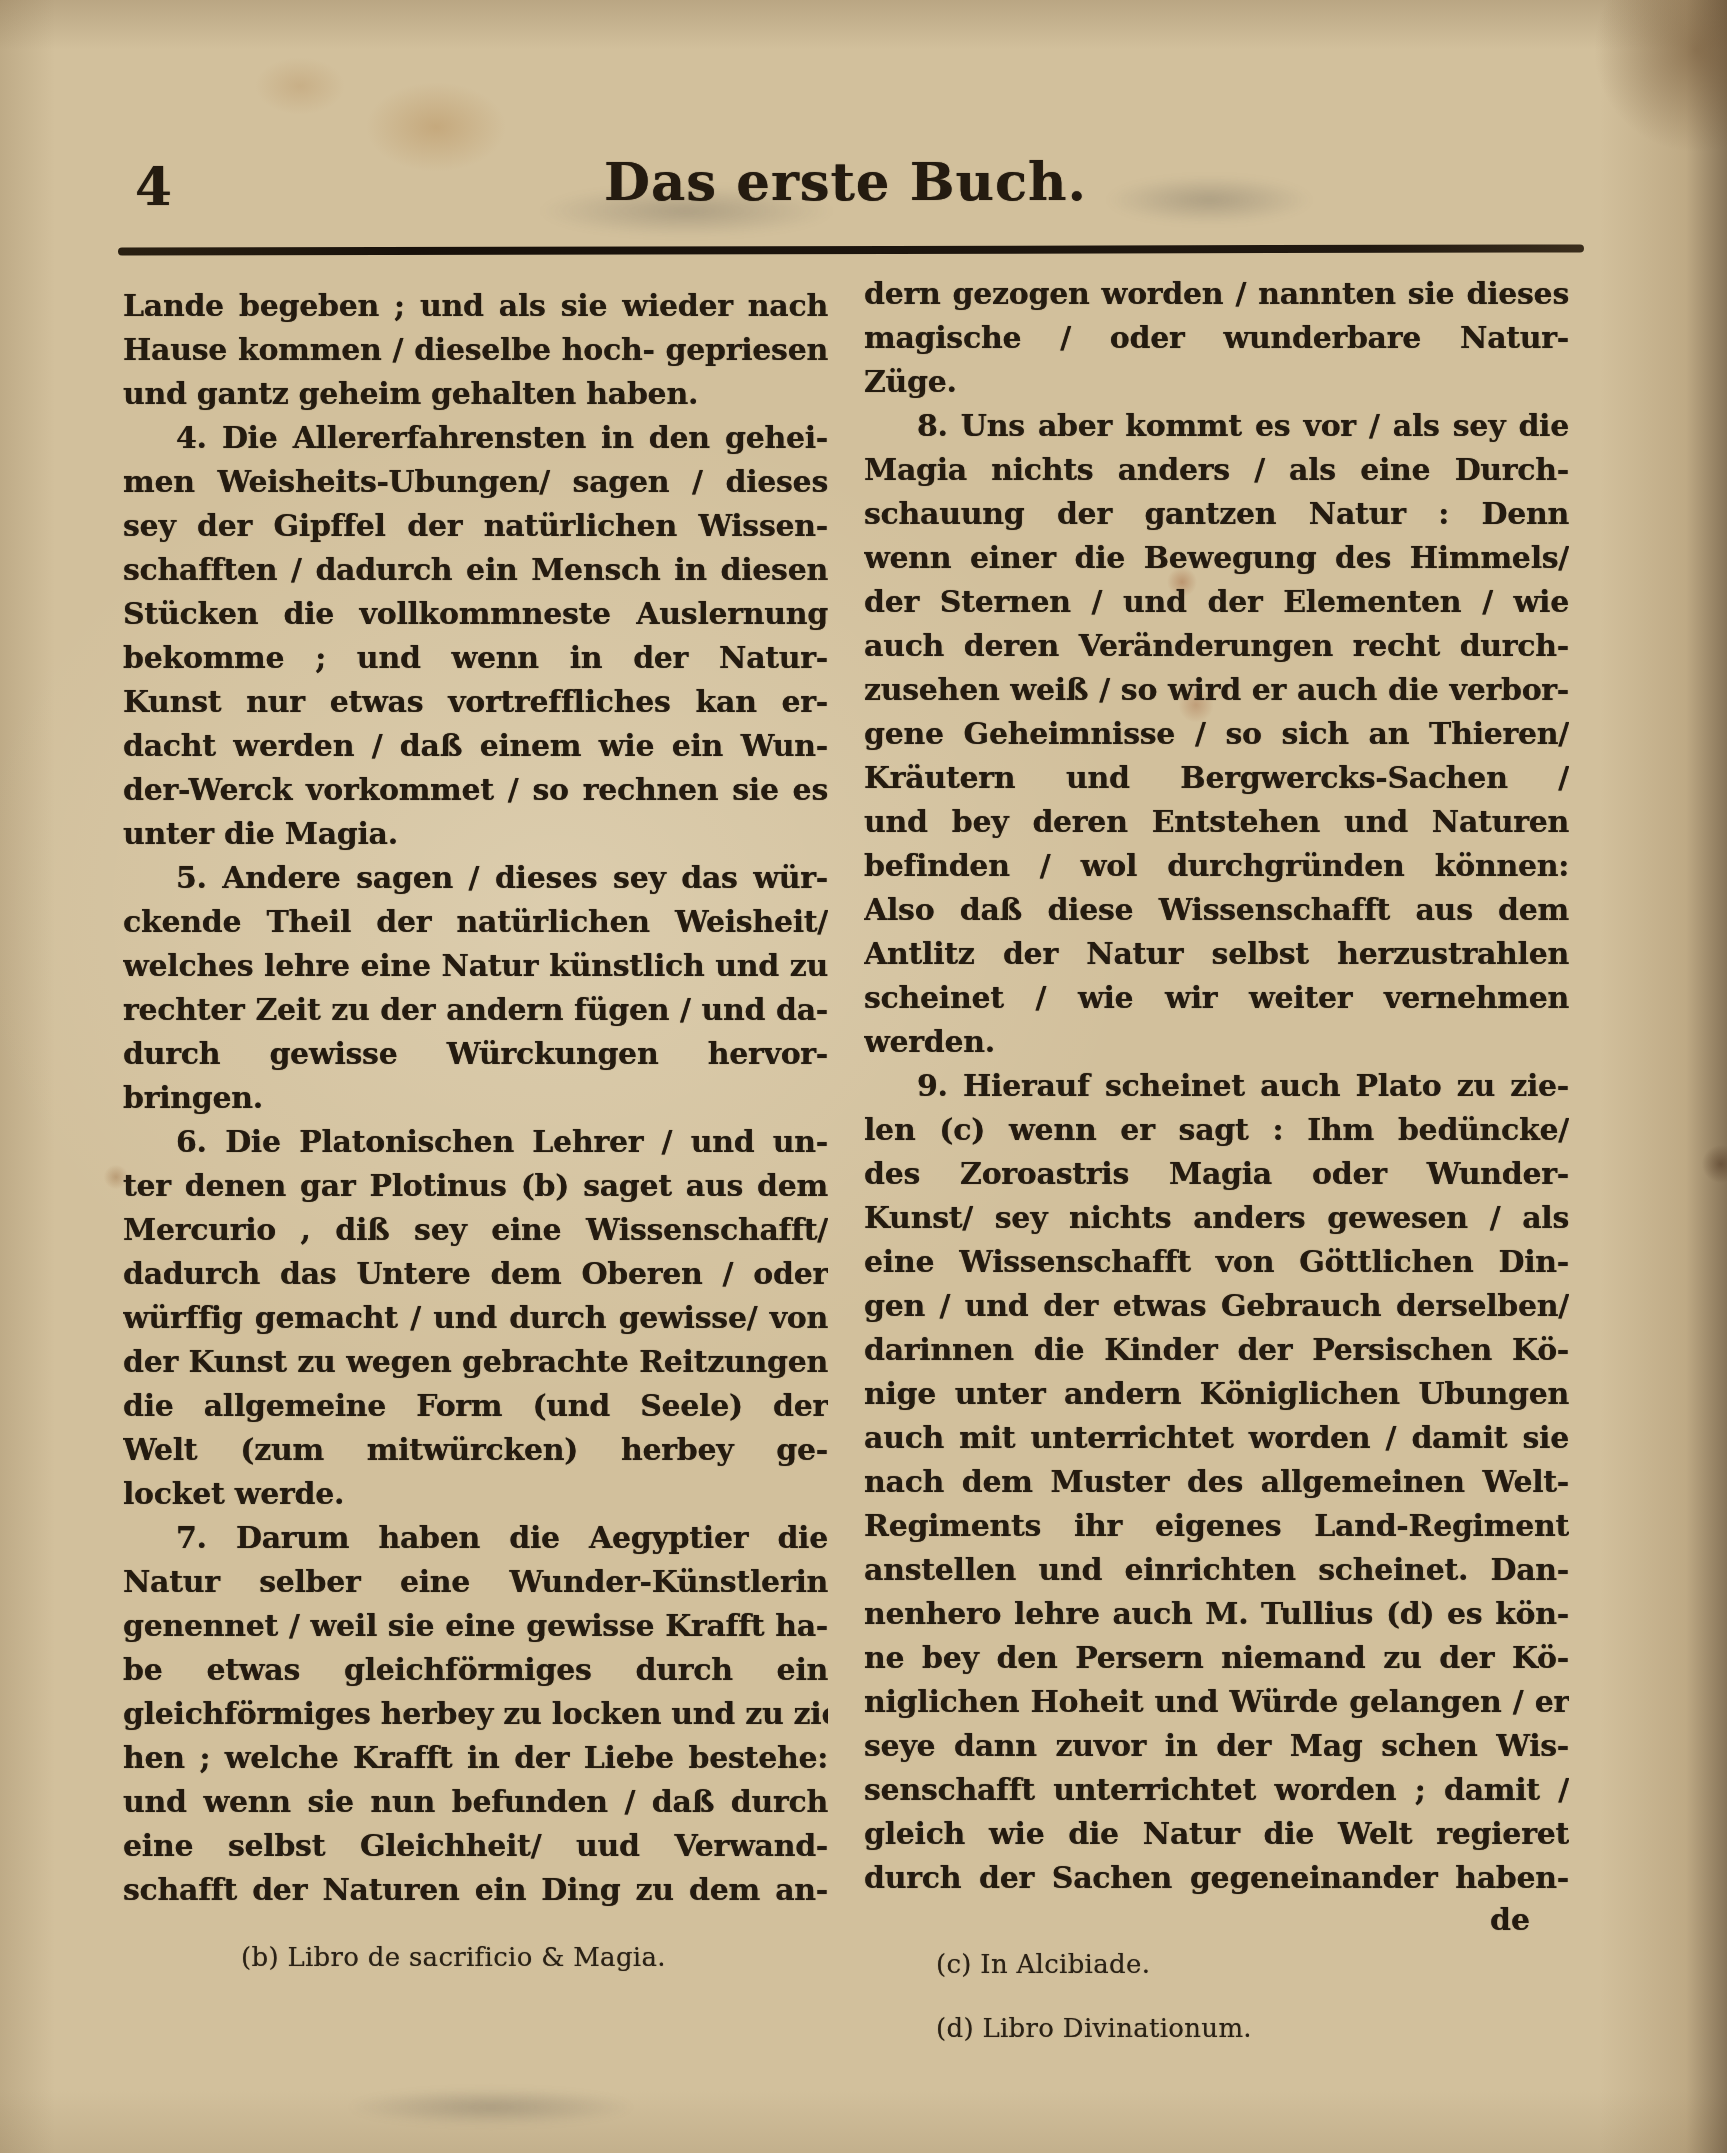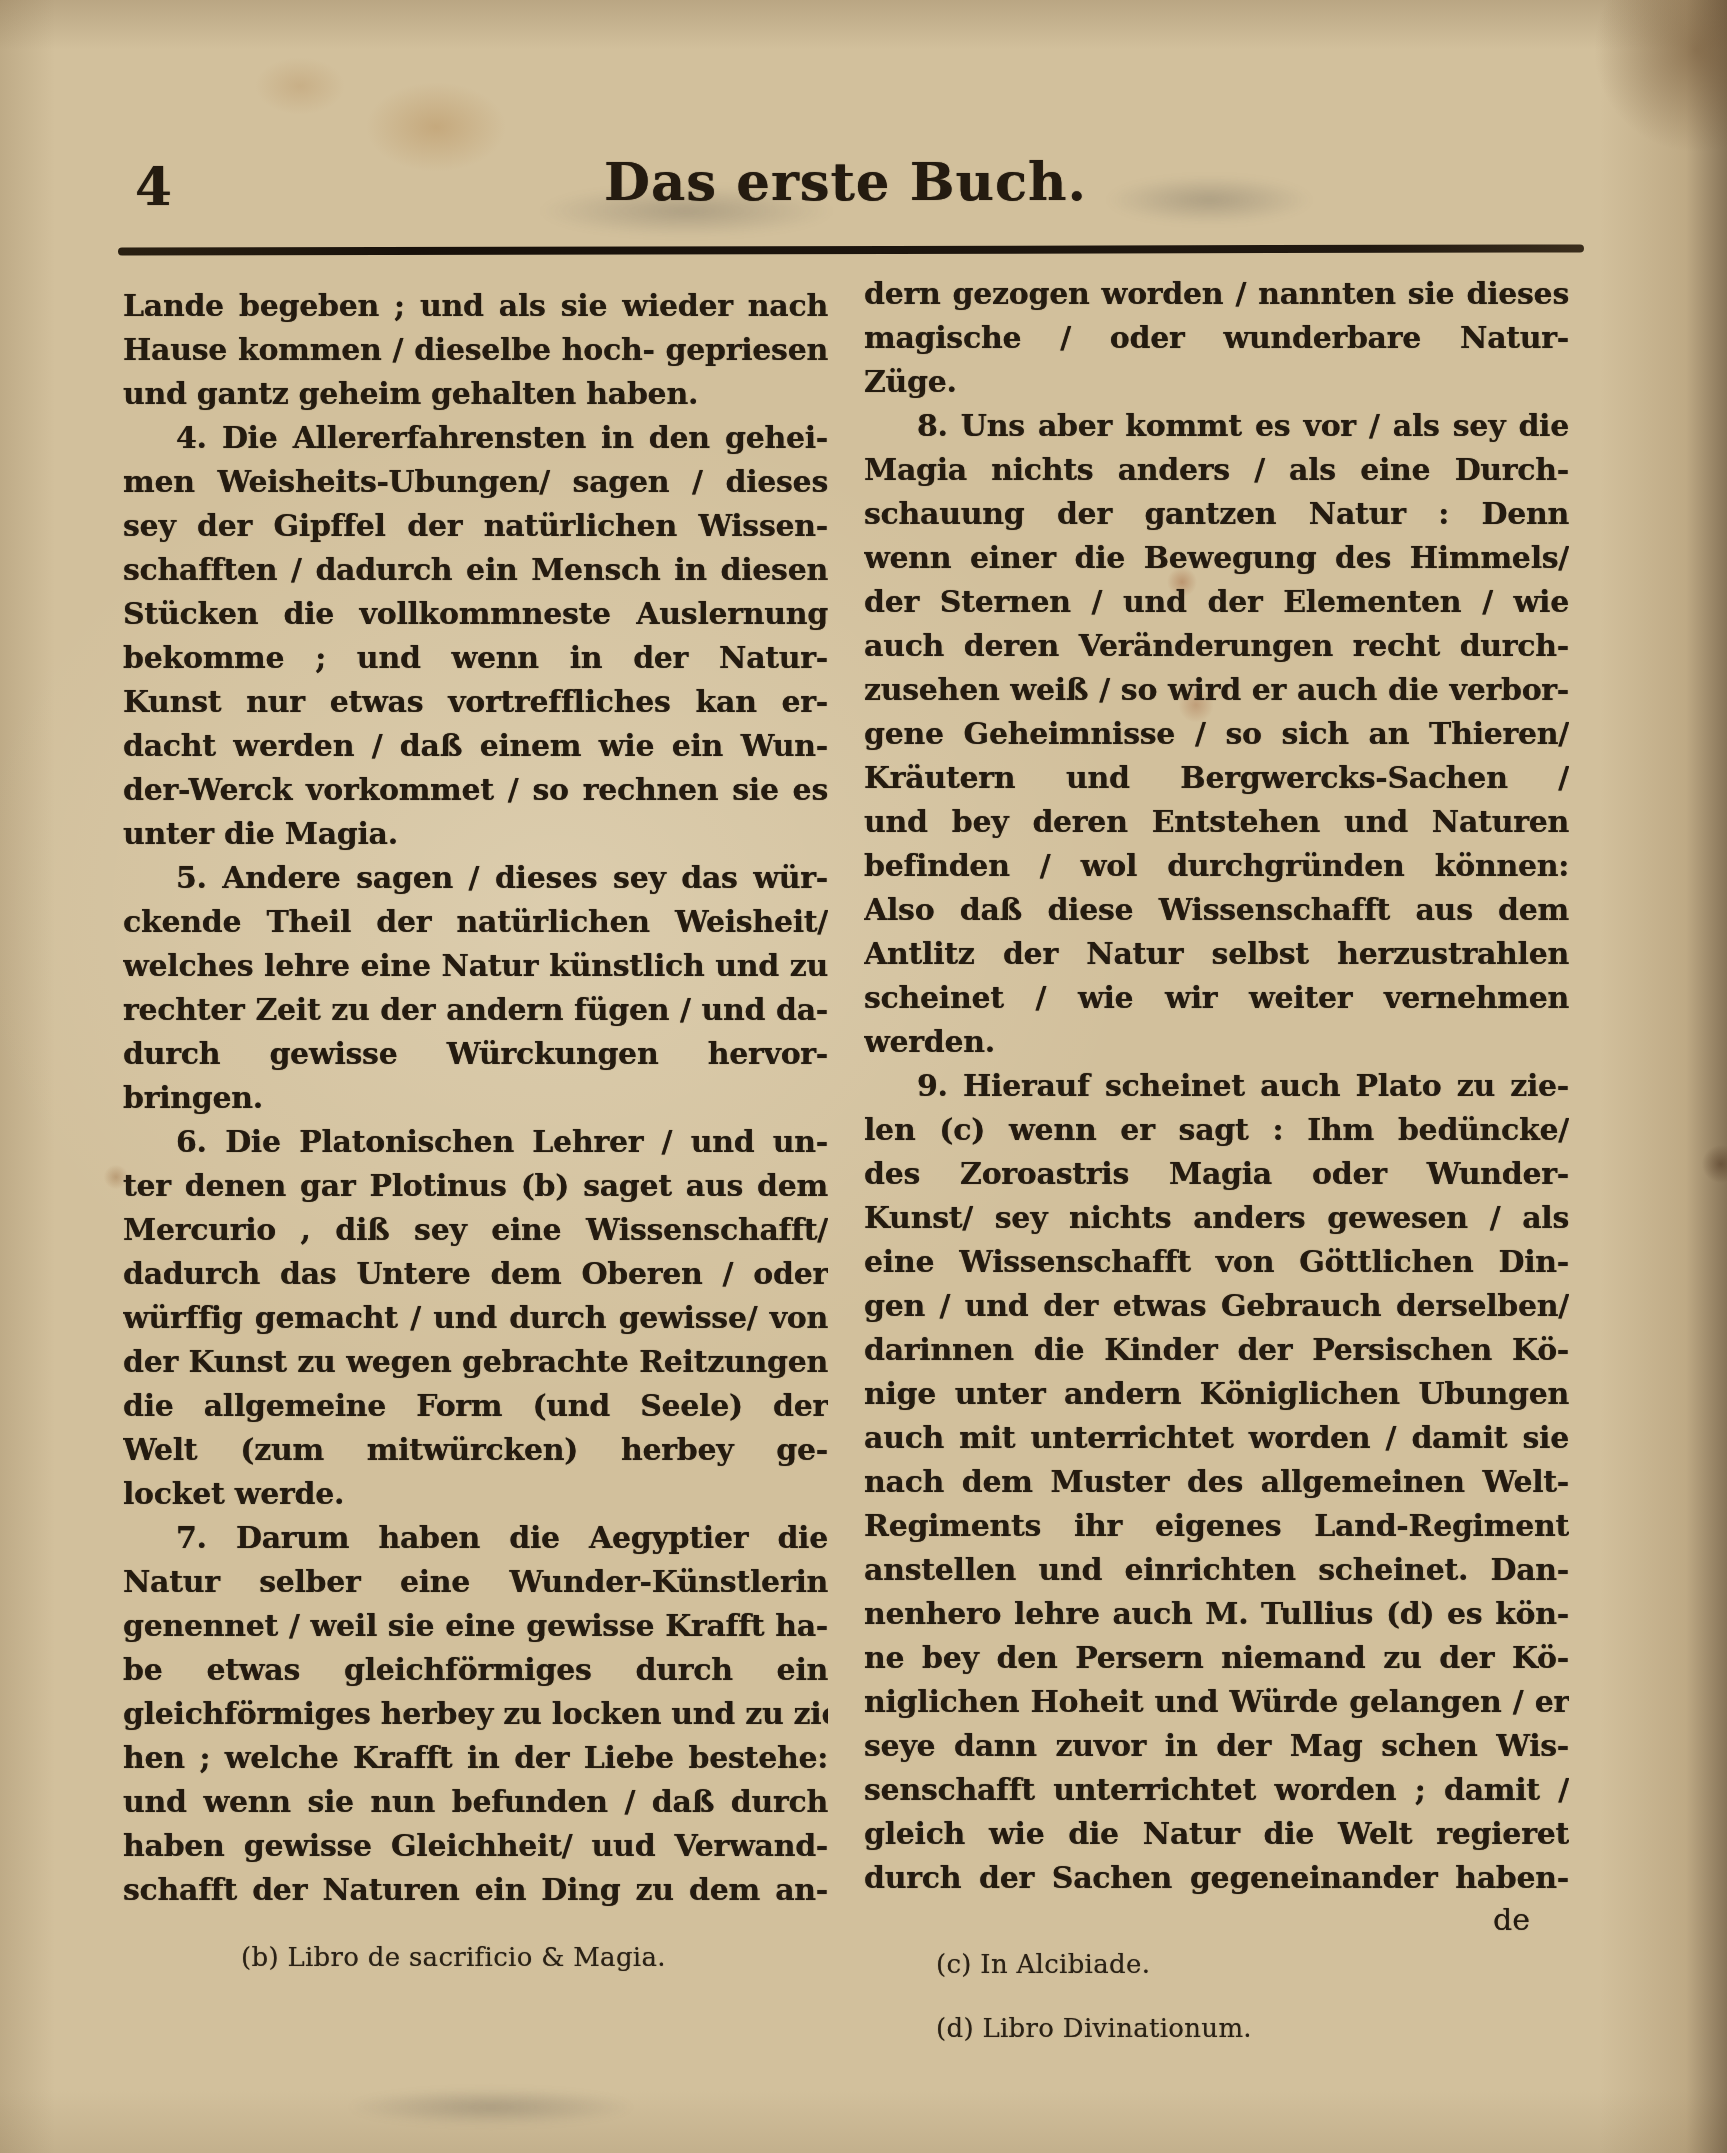--- a/index.html
+++ b/index.html
@@ -50,21 +50,21 @@
     line-height:44px;font-size:30px;font-weight:bold;
     letter-spacing:-0.3px;
     text-align:justify;text-align-last:justify;text-justify:inter-word;
     overflow:hidden;white-space:nowrap;
     text-shadow:0 0 0.9px rgba(35,25,15,.75);
   }
   .line.end{text-align-last:left;}
   .line.ind{text-indent:53px;}
   .catchword{
     position:absolute;left:864px;top:1898px;width:666px;
-    text-align:right;font-size:30px;font-weight:normal;line-height:44px;
+    text-align:right;font-size:30px;font-weight:bold;line-height:44px;
     text-shadow:0 0 0.9px rgba(35,25,15,.75);
   }
   .footnote-left{
     position:absolute;left:241px;top:1942px;
     font-size:26px;font-weight:normal;letter-spacing:0.3px;
     color:#2a2115;text-shadow:0 0 0.9px rgba(40,30,20,.6);
   }
   .footnotes-right{position:absolute;left:936px;top:1932px;}
   .footnotes-right .fn{
     font-size:26px;font-weight:normal;line-height:64px;letter-spacing:0.3px;
@@ -115,21 +115,21 @@
       <div class="line">die allgemeine Form (und Seele) der</div>
       <div class="line">Welt (zum mitwürcken) herbey ge-</div>
       <div class="line end">locket werde.</div>
       <div class="line ind">7. Darum haben die Aegyptier die</div>
       <div class="line">Natur selber eine Wunder-Künstlerin</div>
       <div class="line">genennet / weil sie eine gewisse Krafft ha-</div>
       <div class="line">be etwas gleichförmiges durch ein</div>
       <div class="line">gleichförmiges herbey zu locken und zu zie-</div>
       <div class="line">hen ; welche Krafft in der Liebe bestehe:</div>
       <div class="line">und wenn sie nun befunden / daß durch</div>
-      <div class="line">haben gewisse Gleichheit/ uud Verwand-</div>
+      <div class="line">eine selbst Gleichheit/ uud Verwand-</div>
       <div class="line">schafft der Naturen ein Ding zu dem an-</div>
     </div>
 
   <div class="col right">
       <div class="line">dern gezogen worden / nannten sie dieses</div>
       <div class="line">magische / oder wunderbare Natur-</div>
       <div class="line end">Züge.</div>
       <div class="line ind">8. Uns aber kommt es vor / als sey die</div>
       <div class="line">Magia nichts anders / als eine Durch-</div>
       <div class="line">schauung der gantzen Natur : Denn</div>

